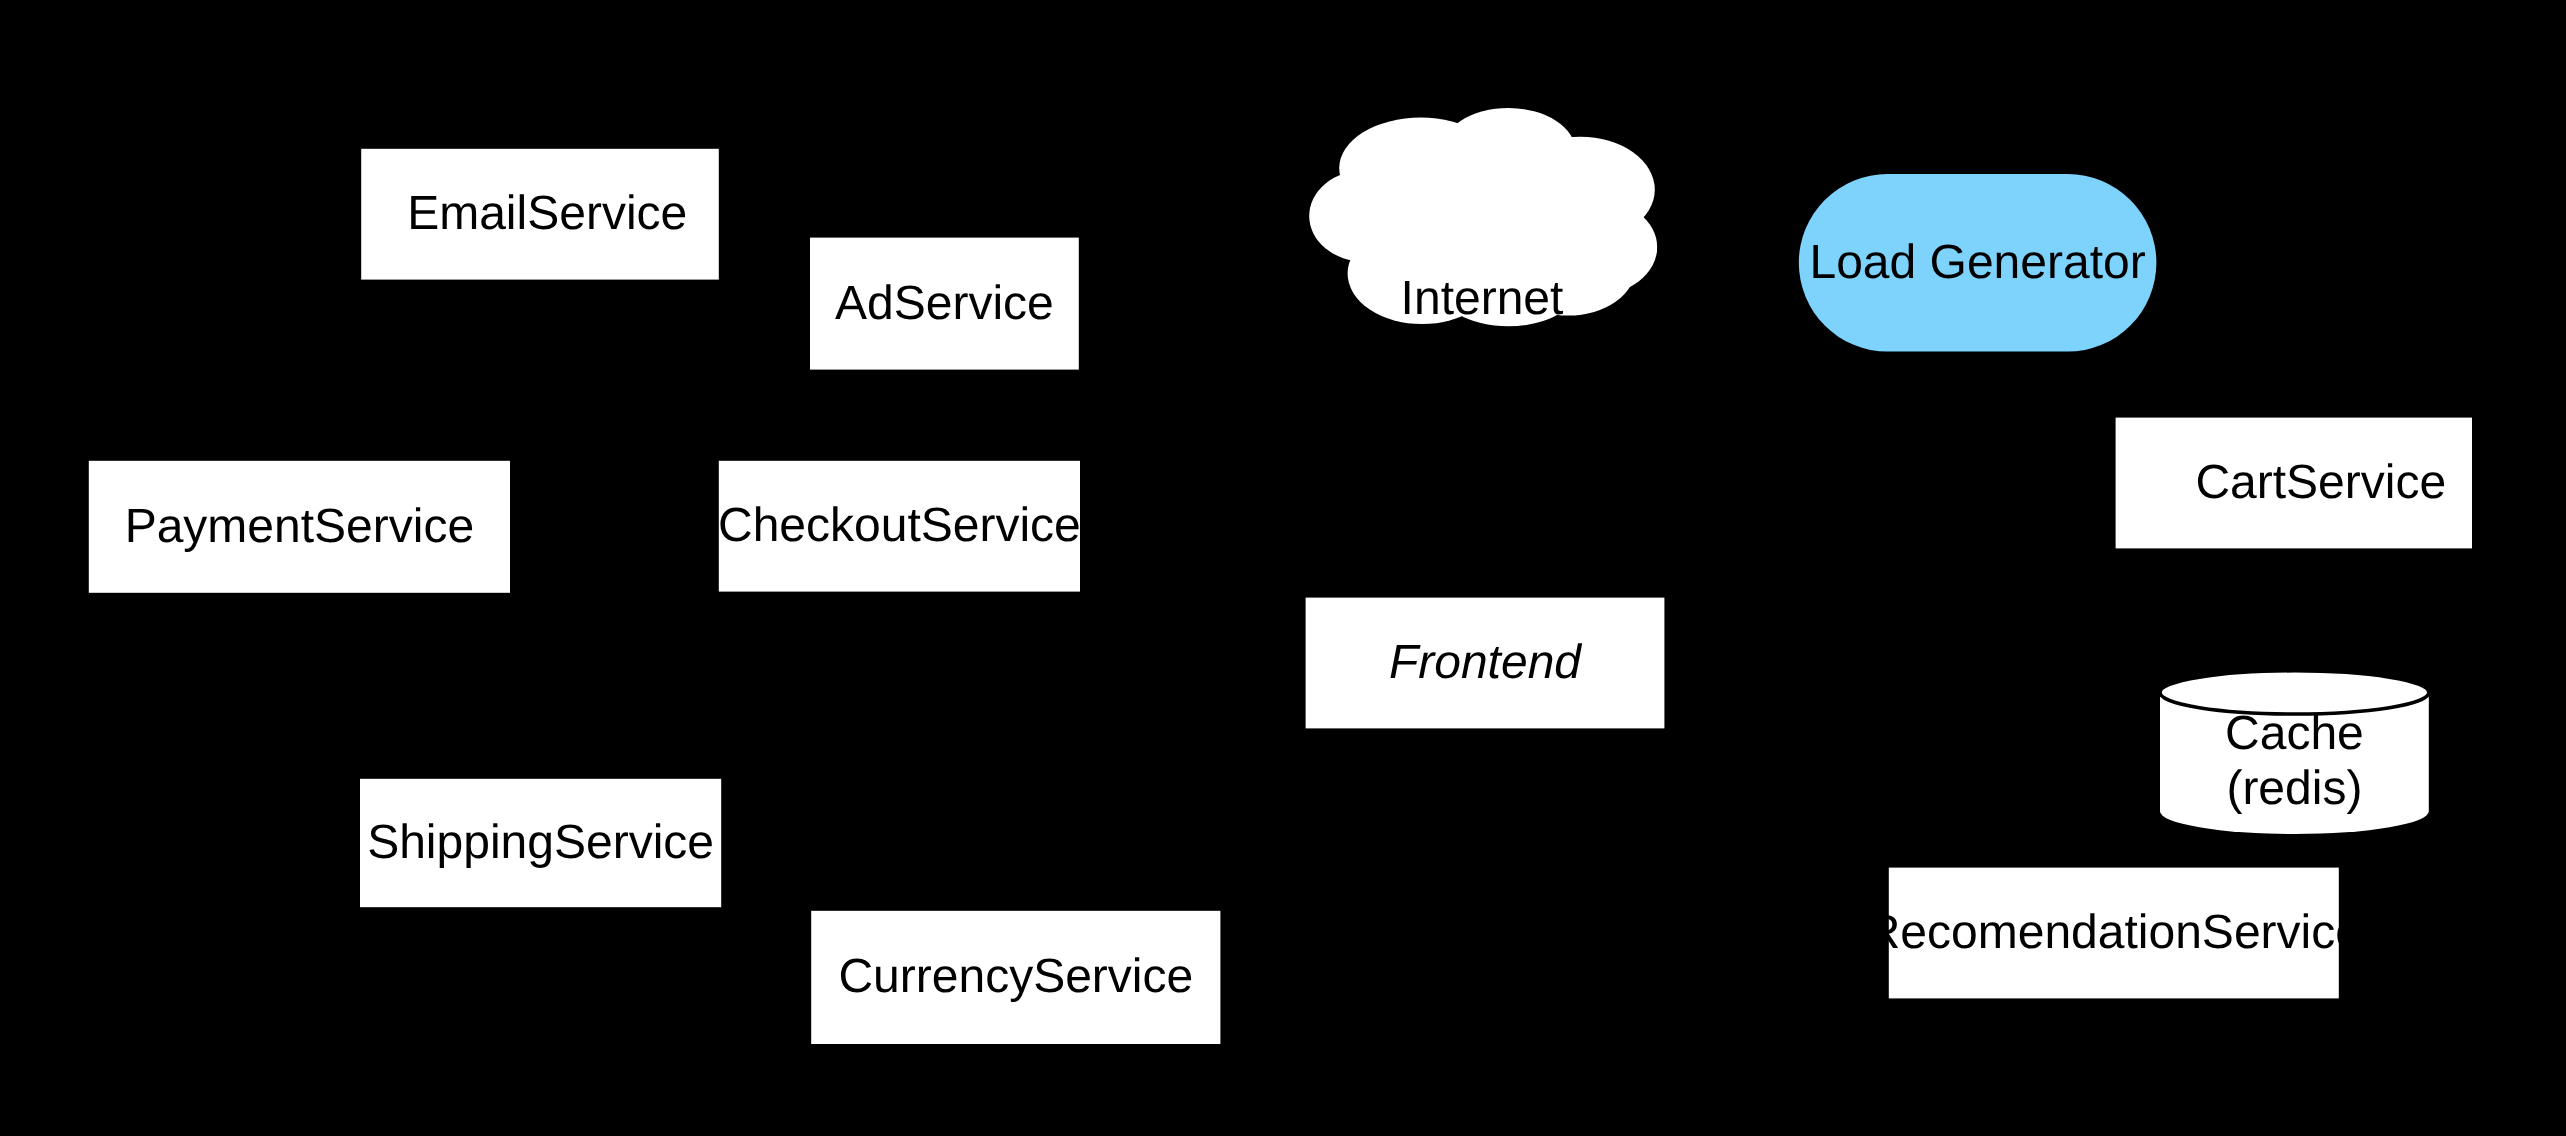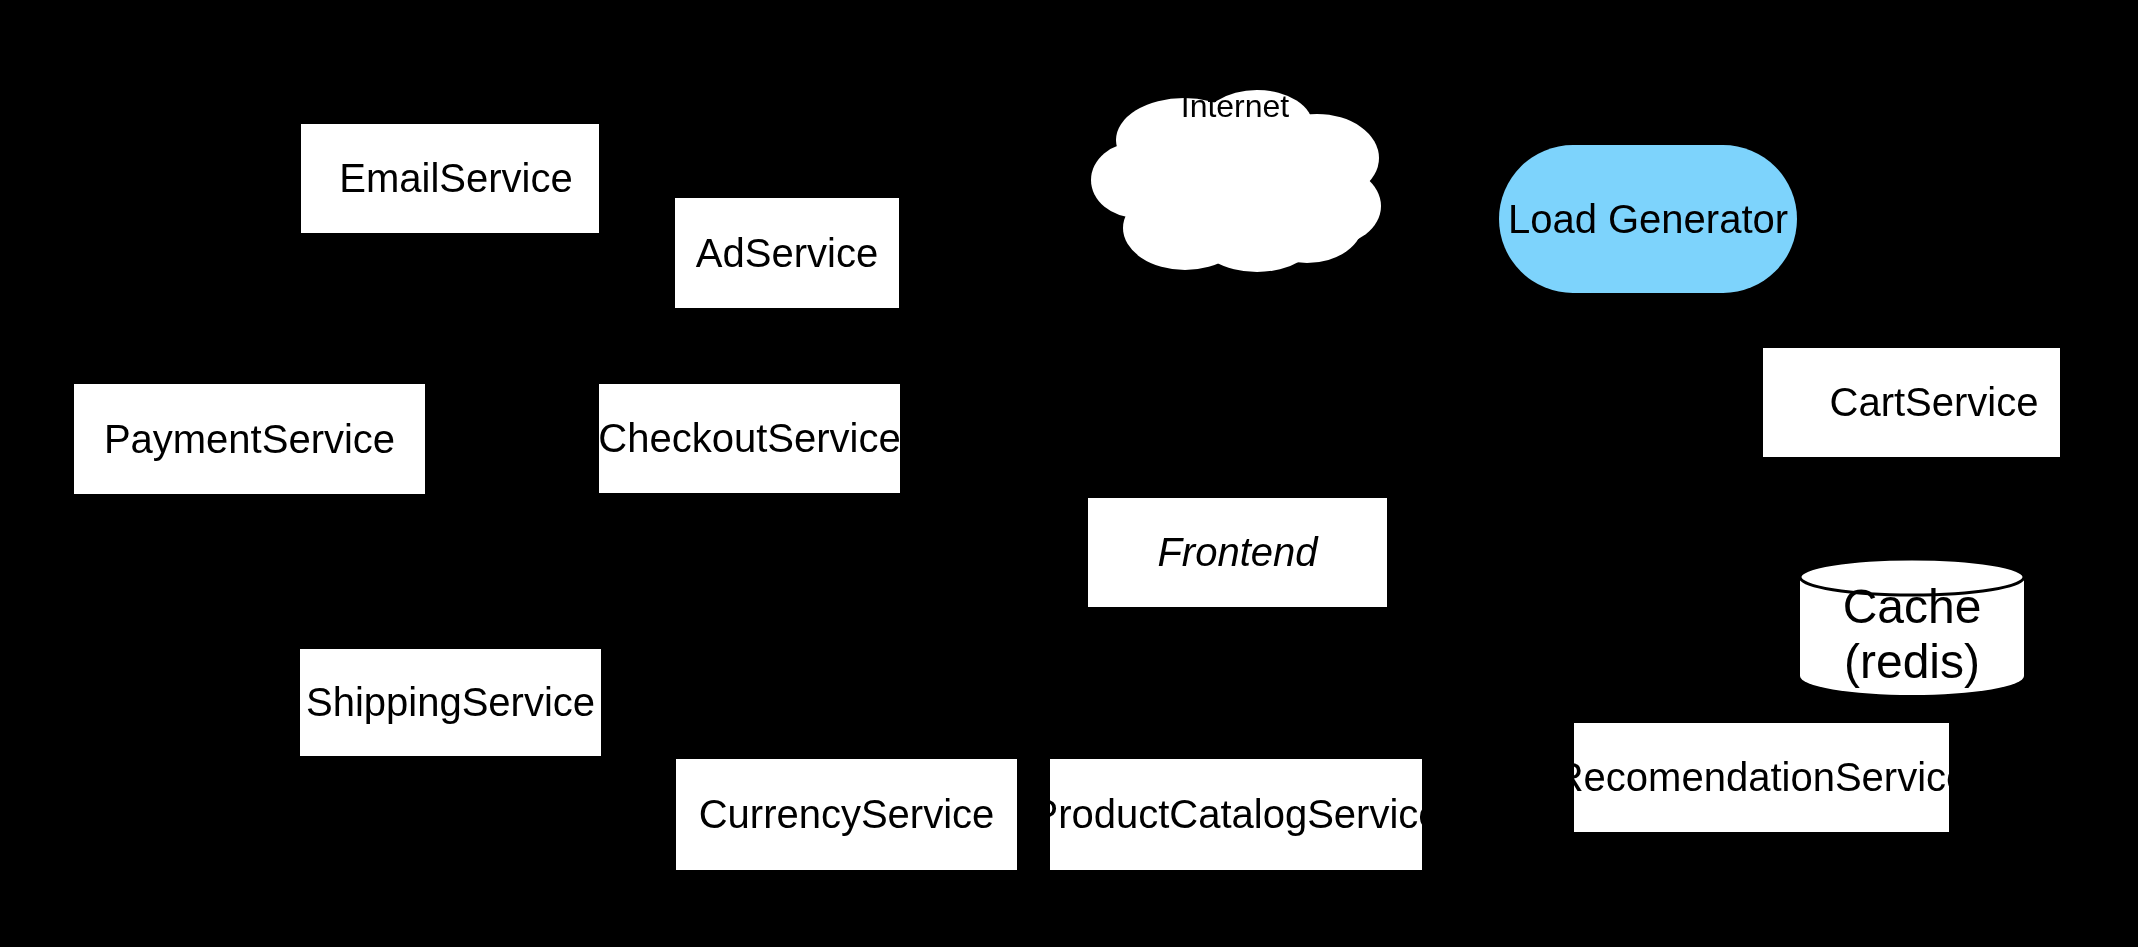--- a/index.html
+++ b/index.html
@@ -46,24 +46,24 @@
     left: 0;
     top: 0;
   }
   .cloud-label {
     position: absolute;
     left: 0;
     top: 0;
     width: 100%;
     height: 100%;
     display: flex;
-    align-items: flex-start;
+    align-items: flex-end;
     justify-content: center;
     color: #000000;
-    font-size: 32px;
+    font-size: 40px;
     z-index: 2;
   }
   .cyl-wrap {
     position: absolute;
   }
   .cyl-wrap svg {
     display: block;
     position: absolute;
     left: 0;
     top: 0;
@@ -74,21 +74,21 @@
     top: 0;
     width: 100%;
     height: 100%;
     display: flex;
     flex-direction: column;
     align-items: center;
     justify-content: center;
     padding-top: 16px;
     box-sizing: border-box;
     color: #000000;
-    font-size: 48px;
+    font-size: 40px;
     line-height: 1.14;
     z-index: 2;
   }
 </style>
 </head>
 <body>
 
 <div id="canvas">
 
   <div class="node rect" style="left:301px; top:124px; width:298px; height:109px;padding-left:12px;">
@@ -154,17 +154,14 @@
   </div>
 
   <div class="node rect" style="left:1574px; top:723px; width:375px; height:109px;">
     <span>RecomendationService</span>
   </div>
 
   <div class="node rect" style="left:676px; top:759px; width:341px; height:111px;">
     <span>CurrencyService</span>
   </div>
 
-  <div class="node rect" style="left:1050px; top:759px; width:372px; height:111px;">
-    <span>ProductCatalogService</span>
-  </div>
 
 </div>
 
 </body></html>

